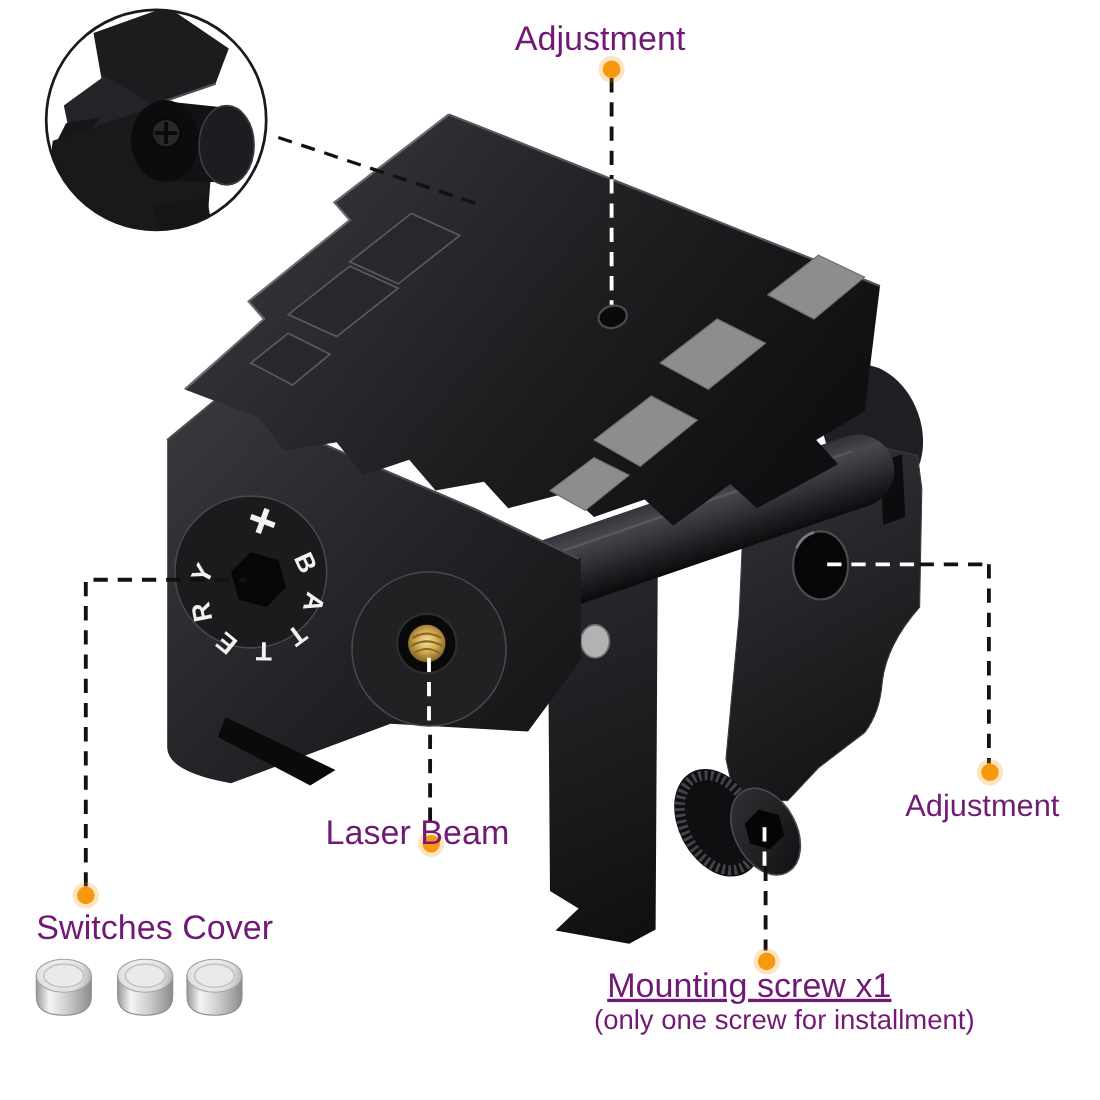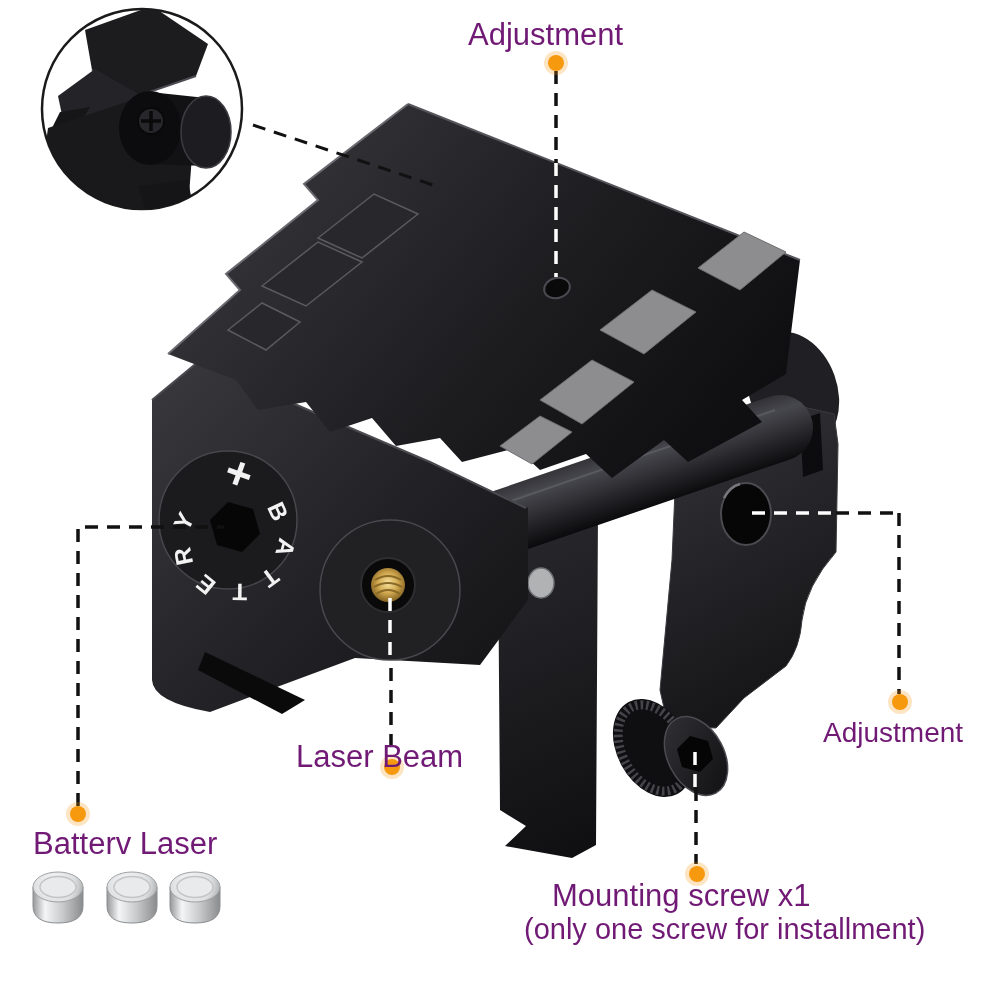--- a/index.html
+++ b/index.html
@@ -6,22 +6,22 @@
   #stage{position:relative;width:1000px;height:1000px;background:#ffffff;overflow:hidden;
          font-family:"Liberation Sans","DejaVu Sans",sans-serif;}
   #art{position:absolute;left:0;top:0;}
   .callout-label{position:absolute;color:#701a75;white-space:nowrap;line-height:1.1;
                  font-family:"Liberation Sans","DejaVu Sans",sans-serif;}
   .lbl-adj-top   {left:468px;top:18px; font-size:31px;}
   .lbl-onoff     {left:43px; top:221px;font-size:31px;}
   .lbl-battcover {left:33px; top:827px;font-size:31px;}
   .lbl-laser     {left:296px;top:740px;font-size:31px;}
   .lbl-adj-side  {left:823px;top:718px;font-size:28px;}
-  .lbl-mount     {left:552px;top:879px;font-size:31px;}
-  .lbl-mount-note{left:524px;top:914px;font-size:29px;}
+  .lbl-mount     {left:552px;top:879px;font-size:31px;text-decoration:underline;}
+  .lbl-mount-note{left:540px;top:914px;font-size:25px;}
 </style>
 </head>
 <body>
 
 <div id="stage">
 
   <svg id="art" width="1000" height="1000" viewBox="0 0 1000 1000">
     <defs>
       <linearGradient id="gradRail" x1="300" y1="130" x2="700" y2="460" gradientUnits="userSpaceOnUse">
         <stop offset="0" stop-color="#333338"></stop>
@@ -215,18 +215,18 @@
       </g>
       <g transform="translate(169,870)">
         <path d="M 1,17 L 1,36 Q 1,53 26,53 Q 51,53 51,36 L 51,17 Z" fill="url(#gradCellSide)" stroke="#8a8c8e" stroke-width="1"></path>
         <ellipse cx="26" cy="17" rx="25" ry="15" fill="url(#gradCellTop)" stroke="#9fa1a3" stroke-width="1"></ellipse>
         <ellipse cx="26" cy="17" rx="18" ry="10.5" fill="#e9eaeb" stroke="#c2c4c6" stroke-width="1.5"></ellipse>
       </g>
     </g>
   </svg>
 
   <div class="callout-label lbl-adj-top">Adjustment</div>
-  <div class="callout-label lbl-battcover">Batterv Laser</div>
+  <div class="callout-label lbl-battcover">Switches Cover</div>
   <div class="callout-label lbl-laser">Laser Beam</div>
   <div class="callout-label lbl-adj-side">Adjustment</div>
   <div class="callout-label lbl-mount">Mounting screw x1</div>
   <div class="callout-label lbl-mount-note">(only one screw for installment)</div>
 </div>
 
 </body></html>

